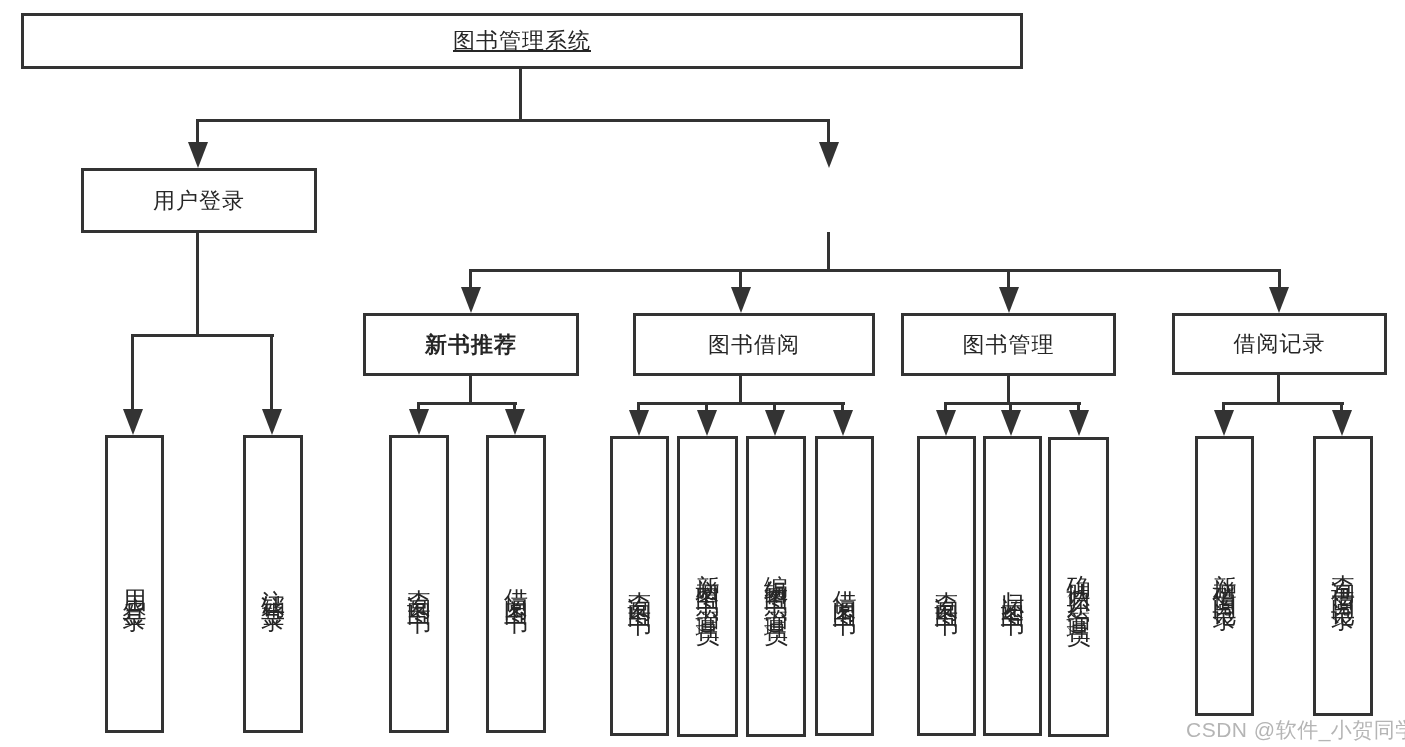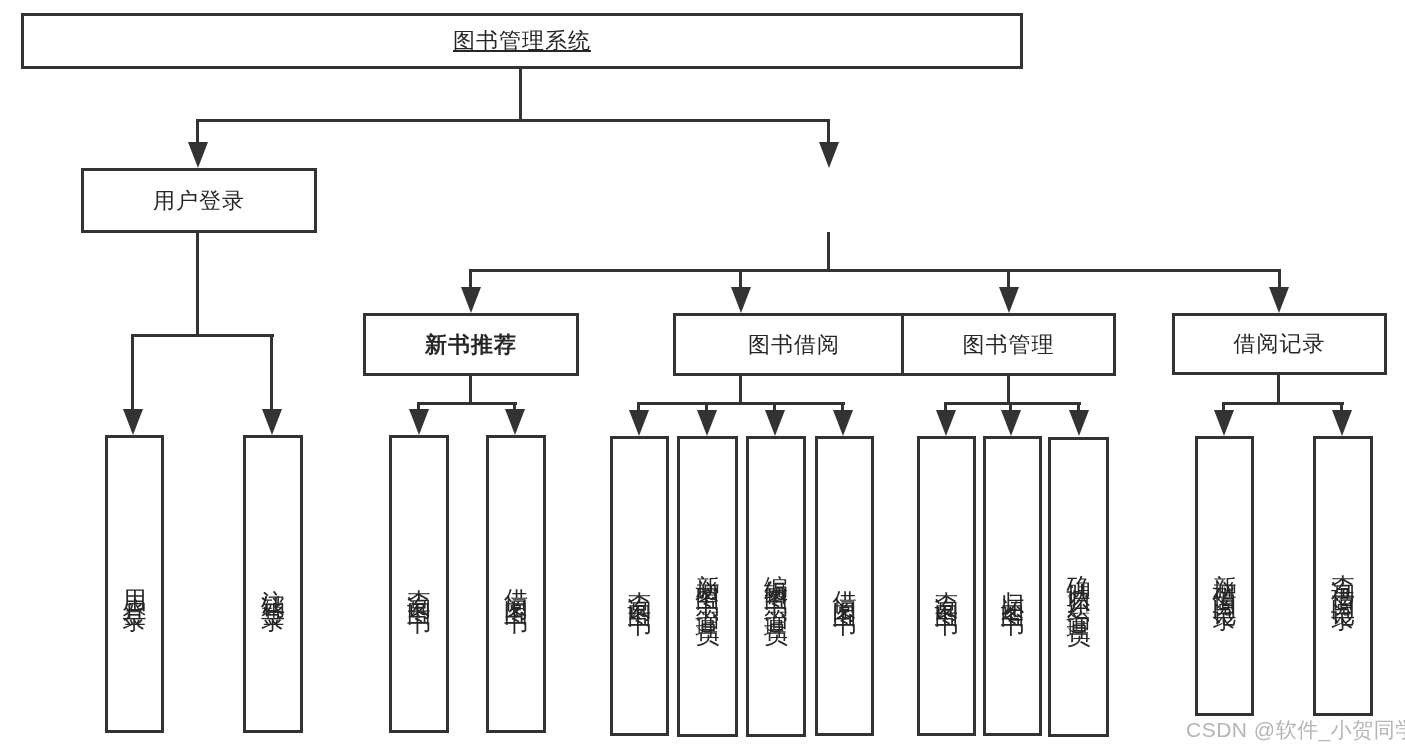--- a/index.html
+++ b/index.html
@@ -95,21 +95,21 @@
   <div class="stub" style="left:1007px;top:269px;height:22px;"></div>
   <div class="stub" style="left:1278px;top:269px;height:22px;"></div>
   <div class="arrow" style="left:461px;top:287px;"></div>
   <div class="arrow" style="left:731px;top:287px;"></div>
   <div class="arrow" style="left:999px;top:287px;"></div>
   <div class="arrow" style="left:1269px;top:287px;"></div>
 
   <div class="box" style="left:363px;top:313px;width:216px;height:63px;font-weight:bold;">
     <span>新书推荐</span>
   </div>
-  <div class="box" style="left:633px;top:313px;width:242px;height:63px;margin-left:40px;">
+  <div class="box" style="left:633px;top:313px;width:242px;height:63px;">
     <span>图书借阅</span>
   </div>
   <div class="box" style="left:901px;top:313px;width:215px;height:63px;">
     <span>图书管理</span>
   </div>
   <div class="box" style="left:1172px;top:313px;width:215px;height:62px;">
     <span>借阅记录</span>
   </div>
 
   <div class="vline" style="left:469px;top:375px;height:29px;"></div>

